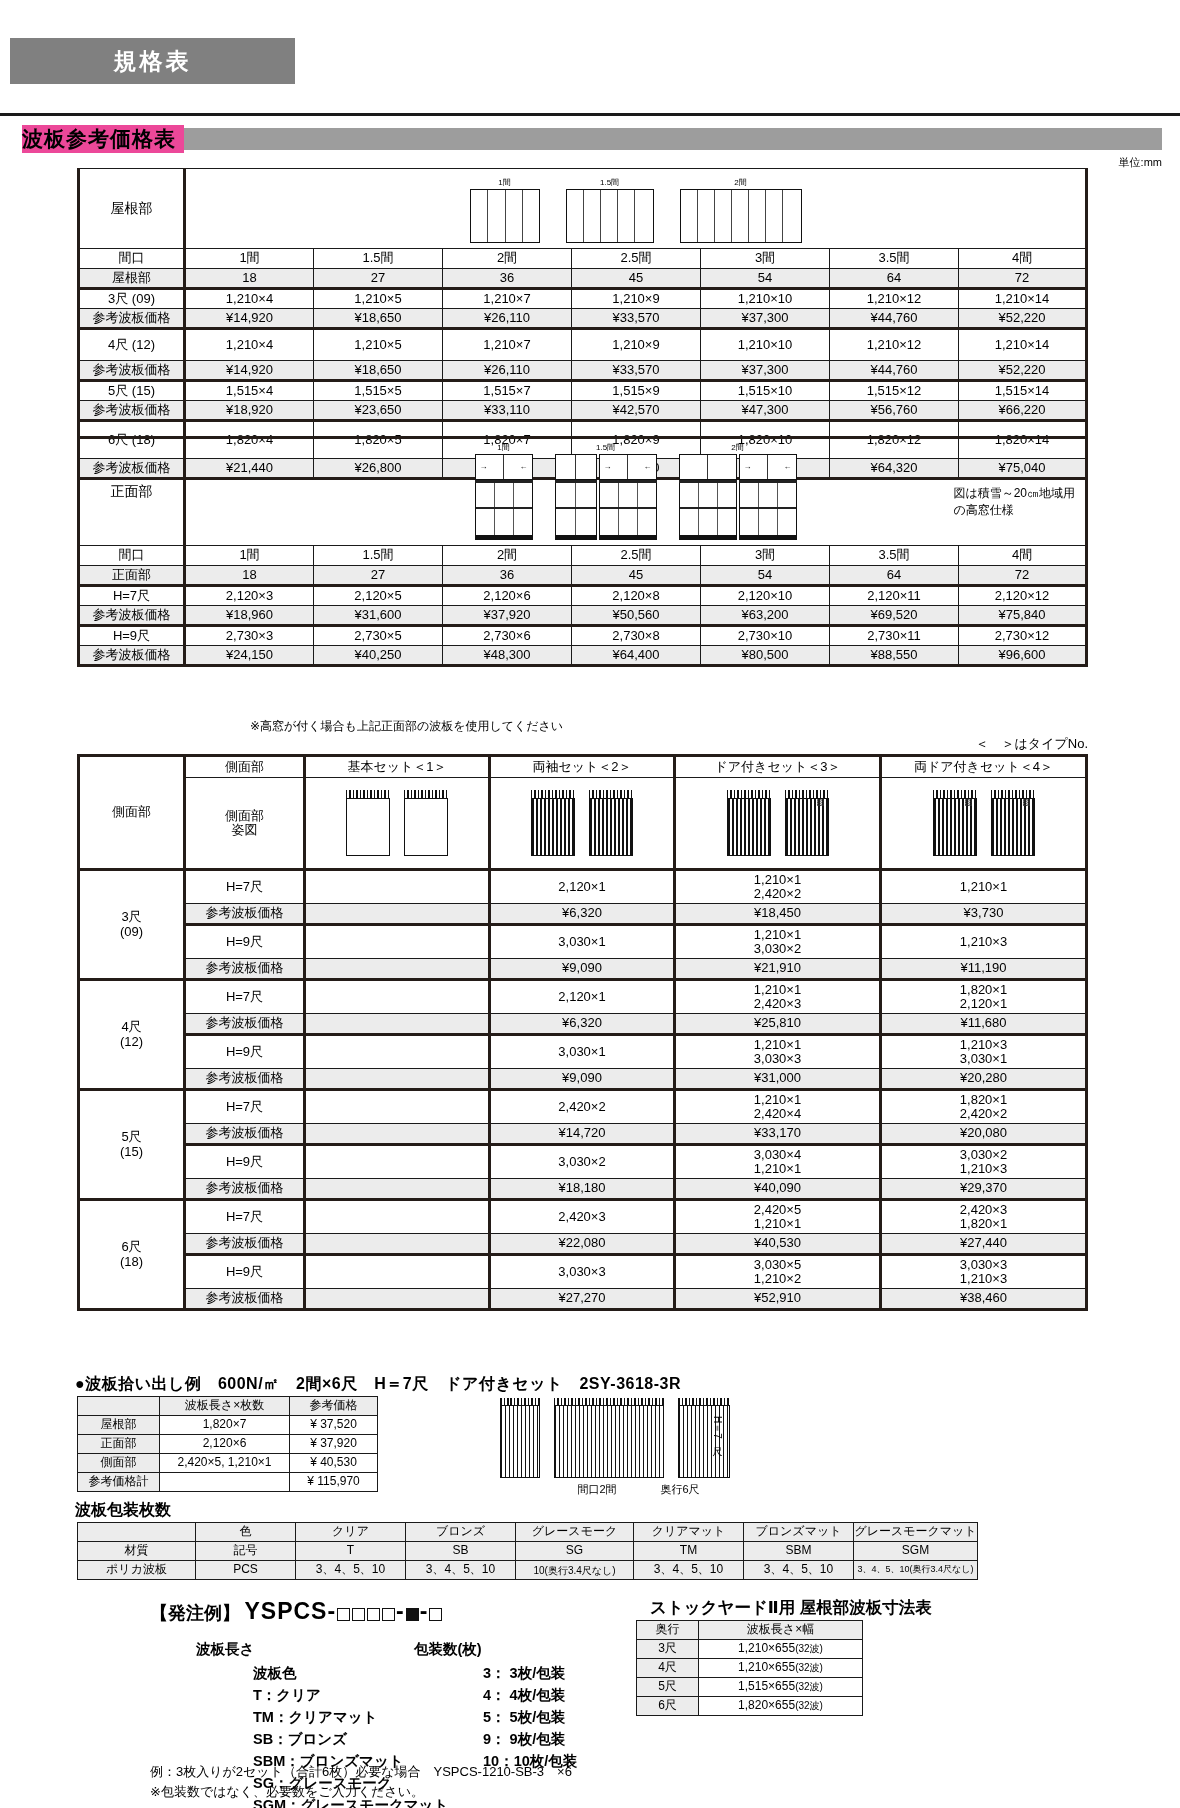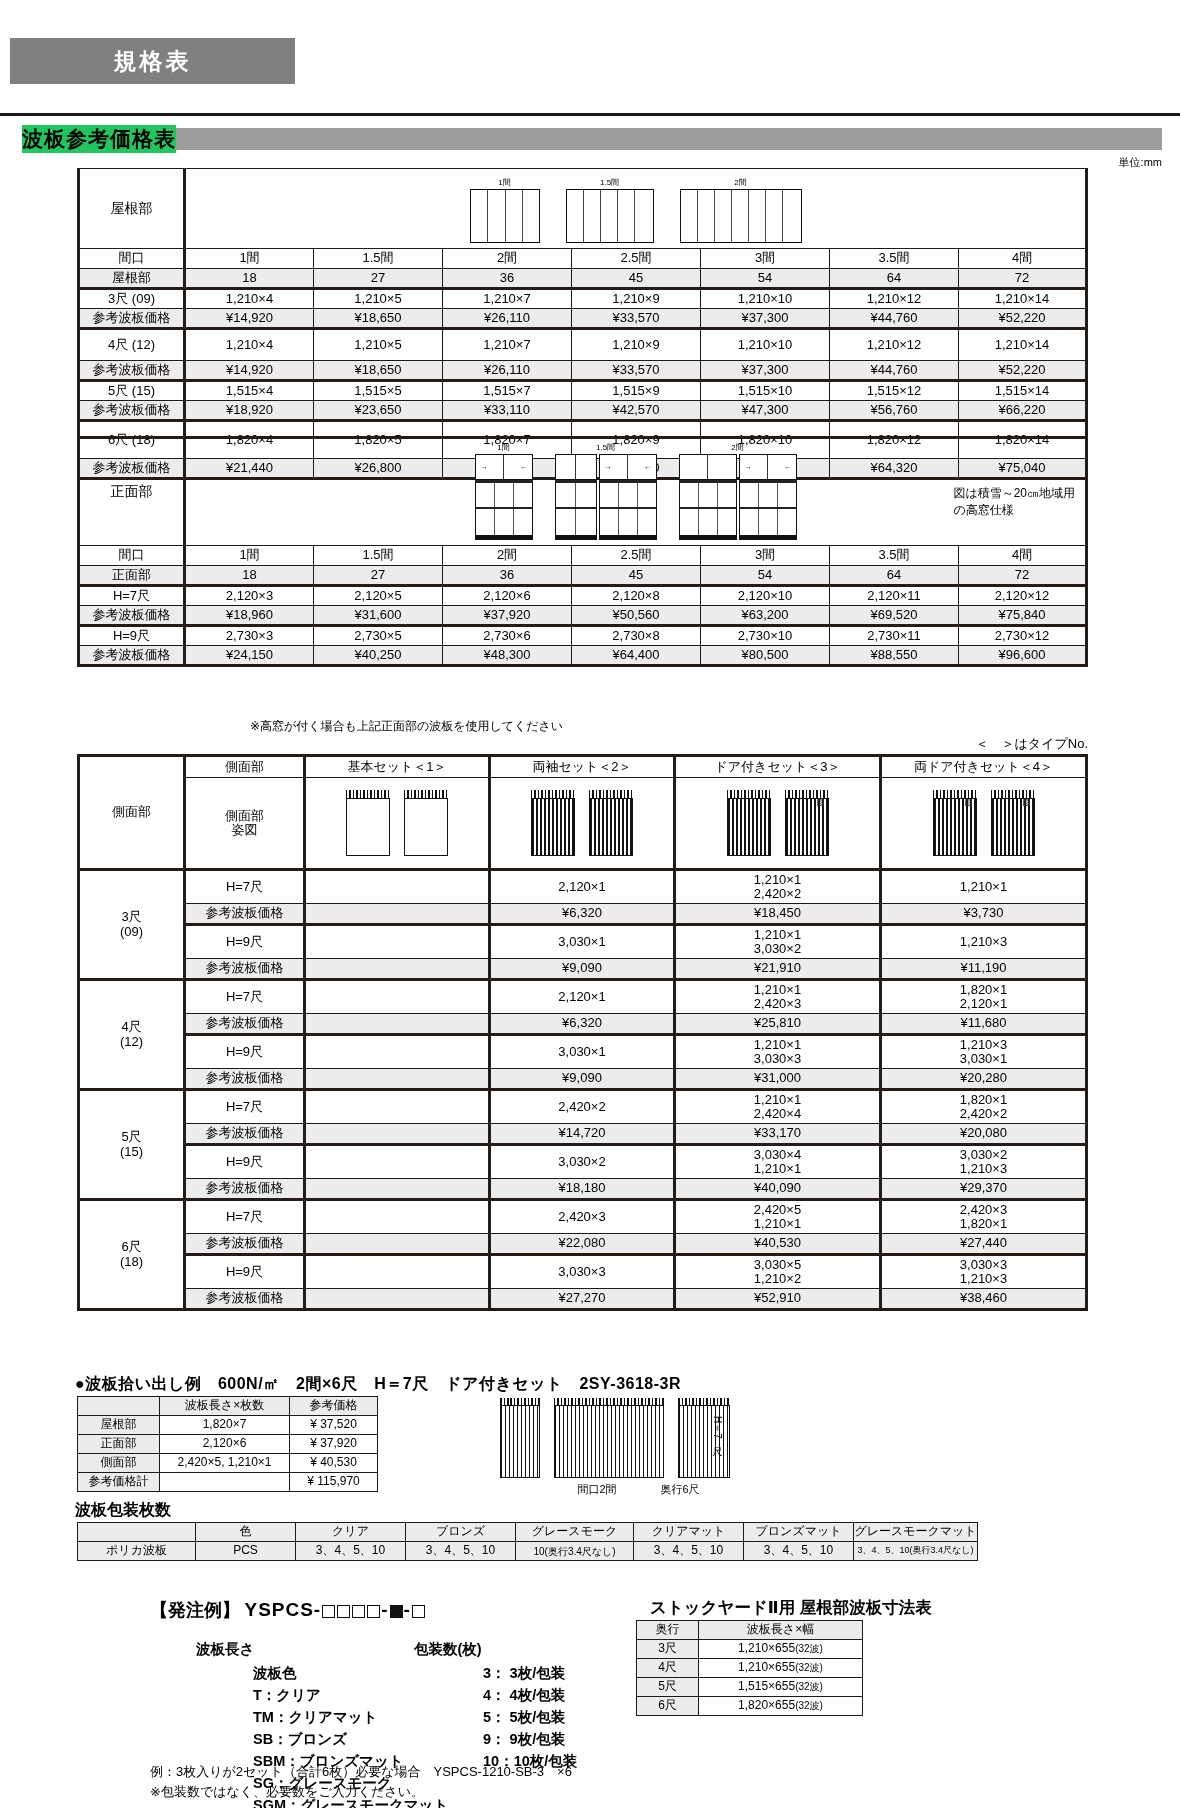--- a/index.html
+++ b/index.html
@@ -39,22 +39,22 @@
     position: absolute;
     left: 22px; top: 125px;
     width: 1140px; height: 28px;
     display: flex;
     align-items: center;
   }
   .sec-title-text {
     font-size: 21px;
     font-weight: bold;
     letter-spacing: 1px;
-    background: #22c55e;
-    padding-right: 0;
+    background: #ec4899;
+    padding-right: 8px;
     z-index: 2;
   }
   .sec-title-bar {
     flex: 1;
     height: 22px;
     background: #9d9d9d;
   }
 
   .unit-note {
     position: absolute;
@@ -240,21 +240,21 @@
     position: absolute;
     left: 77px; top: 1522px;
     width: 900px;
     font-size: 12px;
   }
   #tbl-pack td { height: 19px; }
 
   
   .order-block { position: absolute; left: 150px; top: 1598px; }
   .order-label { font-size: 18px; font-weight: bold; display: inline-block; font-family: Liberation Serif, serif; }
-  .order-code { font-size: 19px; font-weight: bold; letter-spacing: 1px; }
+  .order-code { font-size: 23px; font-weight: bold; letter-spacing: 1px; }
   .sqbox {
     display: inline-block; width: 13px; height: 13px;
     border: 1.6px solid #111; margin: 0 1px; vertical-align: middle;
   }
   .sqbox.filled { background: #111; }
   .legend { position: absolute; font-size: 14.5px; font-weight: bold; line-height: 1.52; }
   #legend-left  { left: 196px; top: 1638px; }
   #legend-color { left: 253px; top: 1662px; }
   #legend-pack  { left: 414px; top: 1638px; }
   #legend-qty   { left: 483px; top: 1662px; }
@@ -968,20 +968,30 @@
     <td></td>
     <td>色</td>
     <td>クリア</td>
     <td>ブロンズ</td>
     <td>グレースモーク</td>
     <td>クリアマット</td>
     <td>ブロンズマット</td>
     <td>グレースモークマット</td>
   </tr>
   <tr class="shade">
+    <td>材質</td>
+    <td>記号</td>
+    <td>T</td>
+    <td>SB</td>
+    <td>SG</td>
+    <td>TM</td>
+    <td>SBM</td>
+    <td>SGM</td>
+  </tr>
+  <tr class="shade">
     <td>ポリカ波板</td>
     <td>PCS</td>
     <td>3、4、5、10</td>
     <td>3、4、5、10</td>
     <td style="font-size:10px">10(奥行3.4尺なし)</td>
     <td>3、4、5、10</td>
     <td>3、4、5、10</td>
     <td style="font-size:9px">3、4、5、10(奥行3.4尺なし)</td>
   </tr>
 </tbody>

